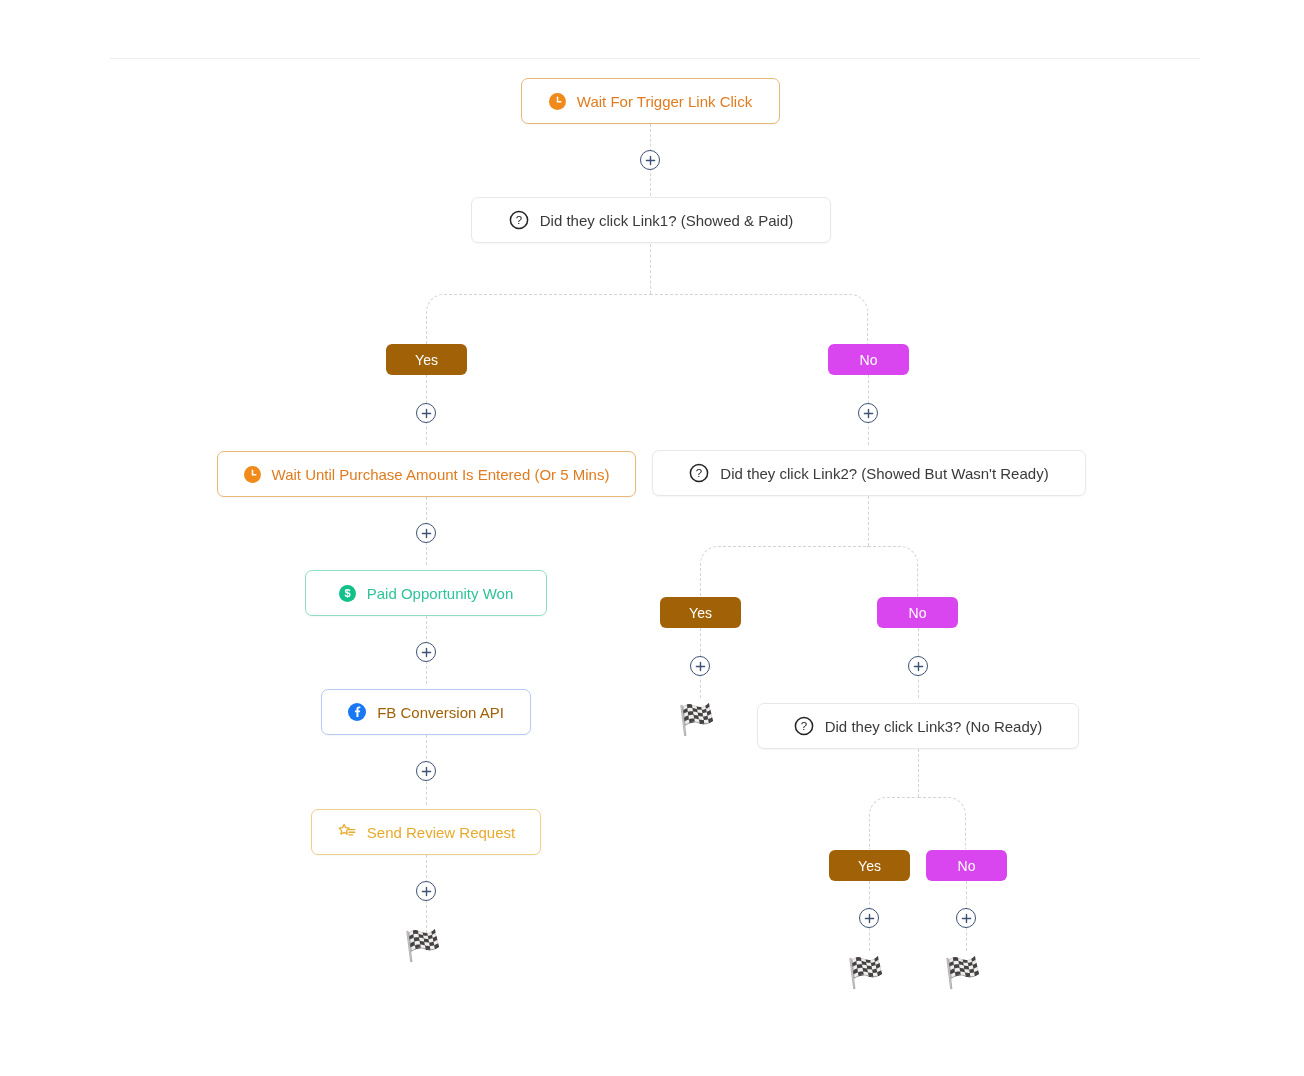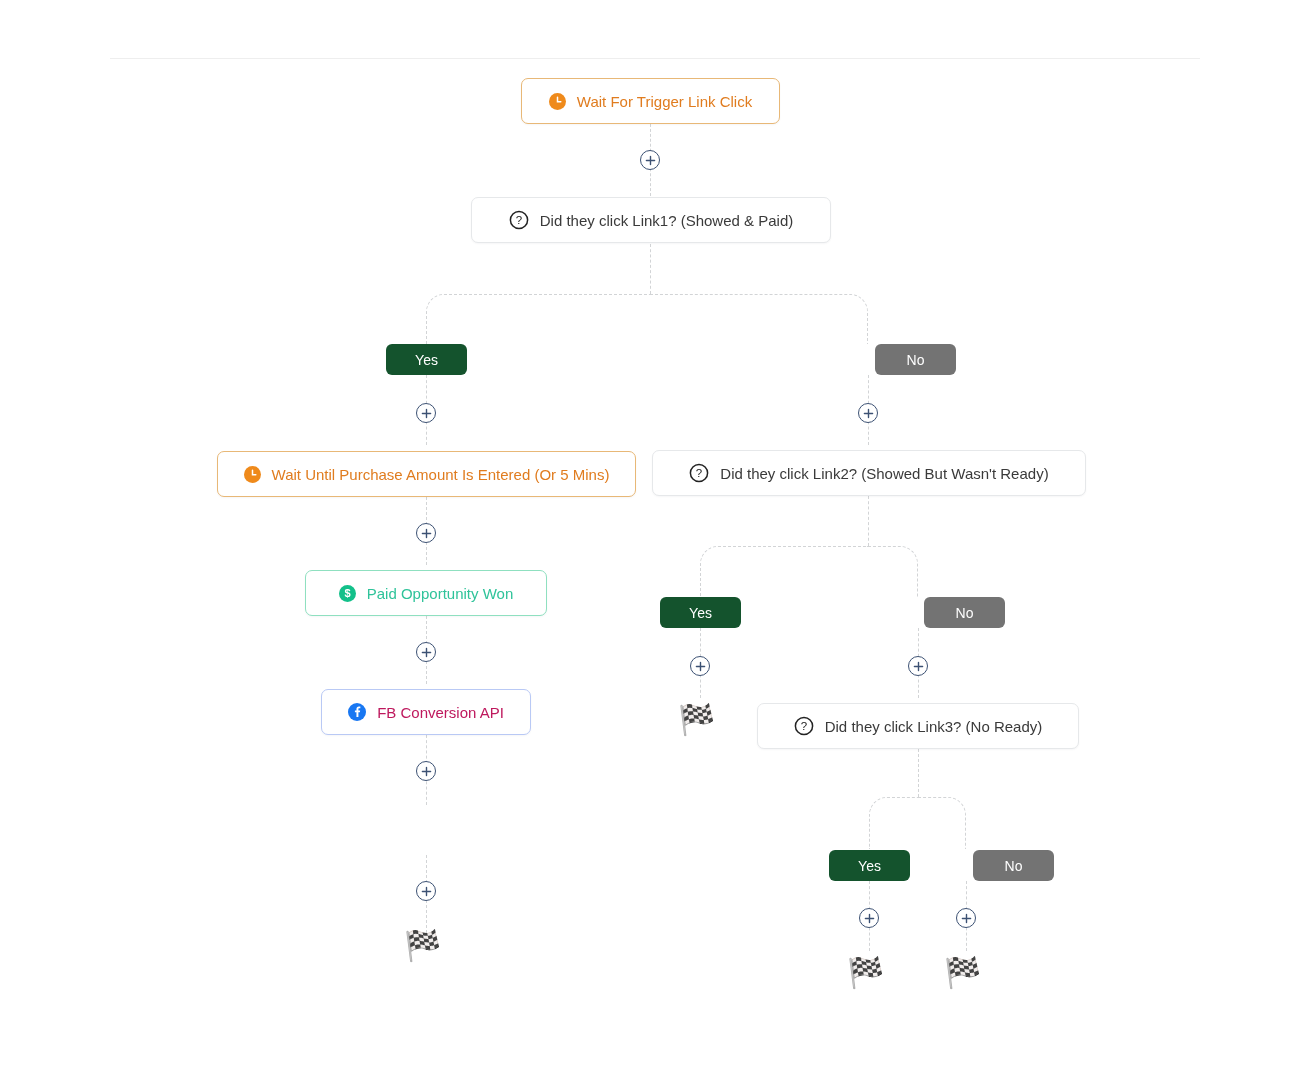--- a/index.html
+++ b/index.html
@@ -73,21 +73,21 @@
   .node.question {
     border-color: #e6e8ea;
     color: #3a3a3a;
   }
   .node.green {
     border-color: #8fe0c0;
     color: #2fc39a;
   }
   .node.fb {
     border-color: #b9c9f5;
-    color: #be185d;
+    color: #a16207;
   }
   .node.review {
     border-color: #efcf8a;
     color: #e8aa2c;
   }
 
   
   .ico { display: inline-flex; align-items: center; justify-content: center; flex: none; }
   .ico svg { display: block; }
 
@@ -98,22 +98,22 @@
     align-items: center;
     justify-content: center;
     height: 31px;
     min-width: 80px;
     padding: 0 14px;
     border-radius: 6px;
     color: #ffffff;
     font-size: 14px;
     line-height: 1;
   }
-  .pill.yes { background: #14532d; }
-  .pill.no  { background: #737373; margin-left: 47px; }
+  .pill.yes { background: #a16207; }
+  .pill.no  { background: #d946ef; }
 
   
   .plus {
     position: absolute;
     width: 20px; height: 20px;
     border-radius: 50%;
     border: 1.6px solid #3c5173;
     background: #ffffff;
     display: flex; align-items: center; justify-content: center;
   }
@@ -215,20 +215,31 @@
   <div class="node fb" style="left:321px; top:689px; width:210px;">
     <span class="ico">
       <svg width="18" height="18" viewBox="0 0 18 18">
         <circle cx="9" cy="9" r="9" fill="#1877f2"></circle>
         <path d="M10.4 9.3h1.5l.25-1.9h-1.75v-1.2c0-.55.16-.92.95-.92h1V3.6c-.17-.02-.77-.07-1.46-.07-1.45 0-2.44.88-2.44 2.5v1.4H6.9v1.9h1.55V14h1.95z" fill="#ffffff"></path>
       </svg>
     </span>
     <span class="label">FB Conversion API</span>
   </div>
 
+  <div class="node review" style="left:311px; top:809px; width:230px;">
+    <span class="ico">
+      <svg width="19" height="18" viewBox="0 0 19 18">
+        <path d="M7.1 1.5l1.55 3.15 3.45.5-2.5 2.45.6 3.45-3.1-1.63-3.1 1.63.6-3.45-2.5-2.45 3.45-.5z" fill="none" stroke="#e8aa2c" stroke-width="1.3" stroke-linejoin="round"></path>
+        <rect x="11.3" y="6.0" width="7.0" height="1.3" rx="0.5" fill="#e8aa2c"></rect>
+        <rect x="11.3" y="8.6" width="7.0" height="1.3" rx="0.5" fill="#e8aa2c"></rect>
+        <rect x="11.3" y="11.2" width="5.0" height="1.3" rx="0.5" fill="#e8aa2c"></rect>
+      </svg>
+    </span>
+    <span class="label">Send Review Request</span>
+  </div>
 
   <div class="node question" style="left:757px; top:703px; width:322px;">
     <span class="ico">
       <svg width="20" height="20" viewBox="0 0 20 20">
         <circle cx="10" cy="10" r="8.6" fill="none" stroke="#222222" stroke-width="1.5"></circle>
         <text x="10" y="14.4" text-anchor="middle" font-size="11.5" font-family="Liberation Sans, sans-serif" fill="#222222">?</text>
       </svg>
     </span>
     <span class="label">Did they click Link3? (No Ready)</span>
   </div>

